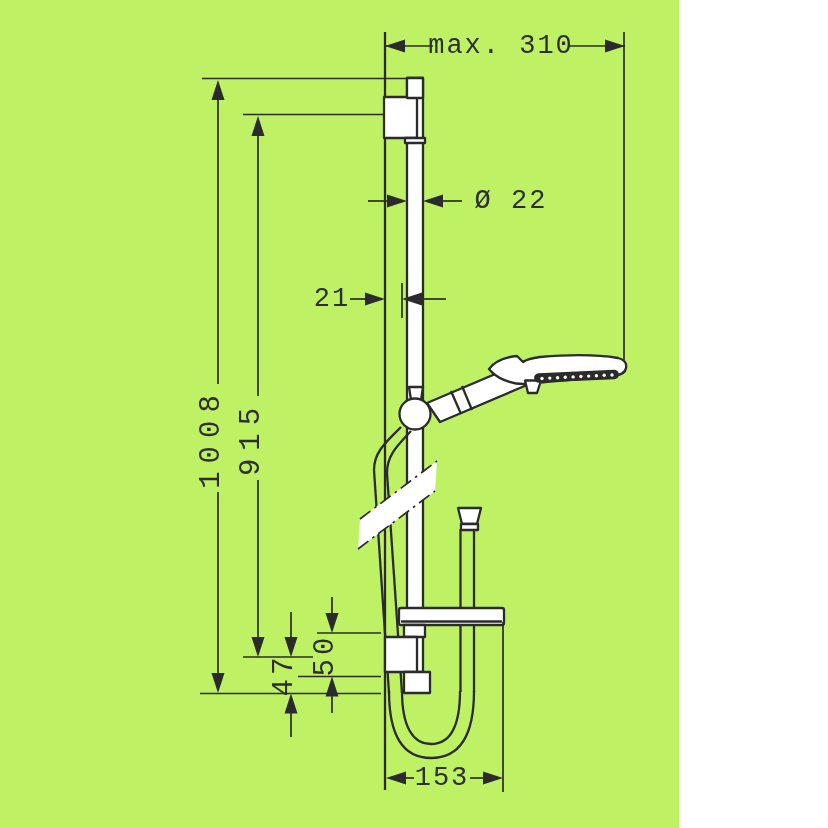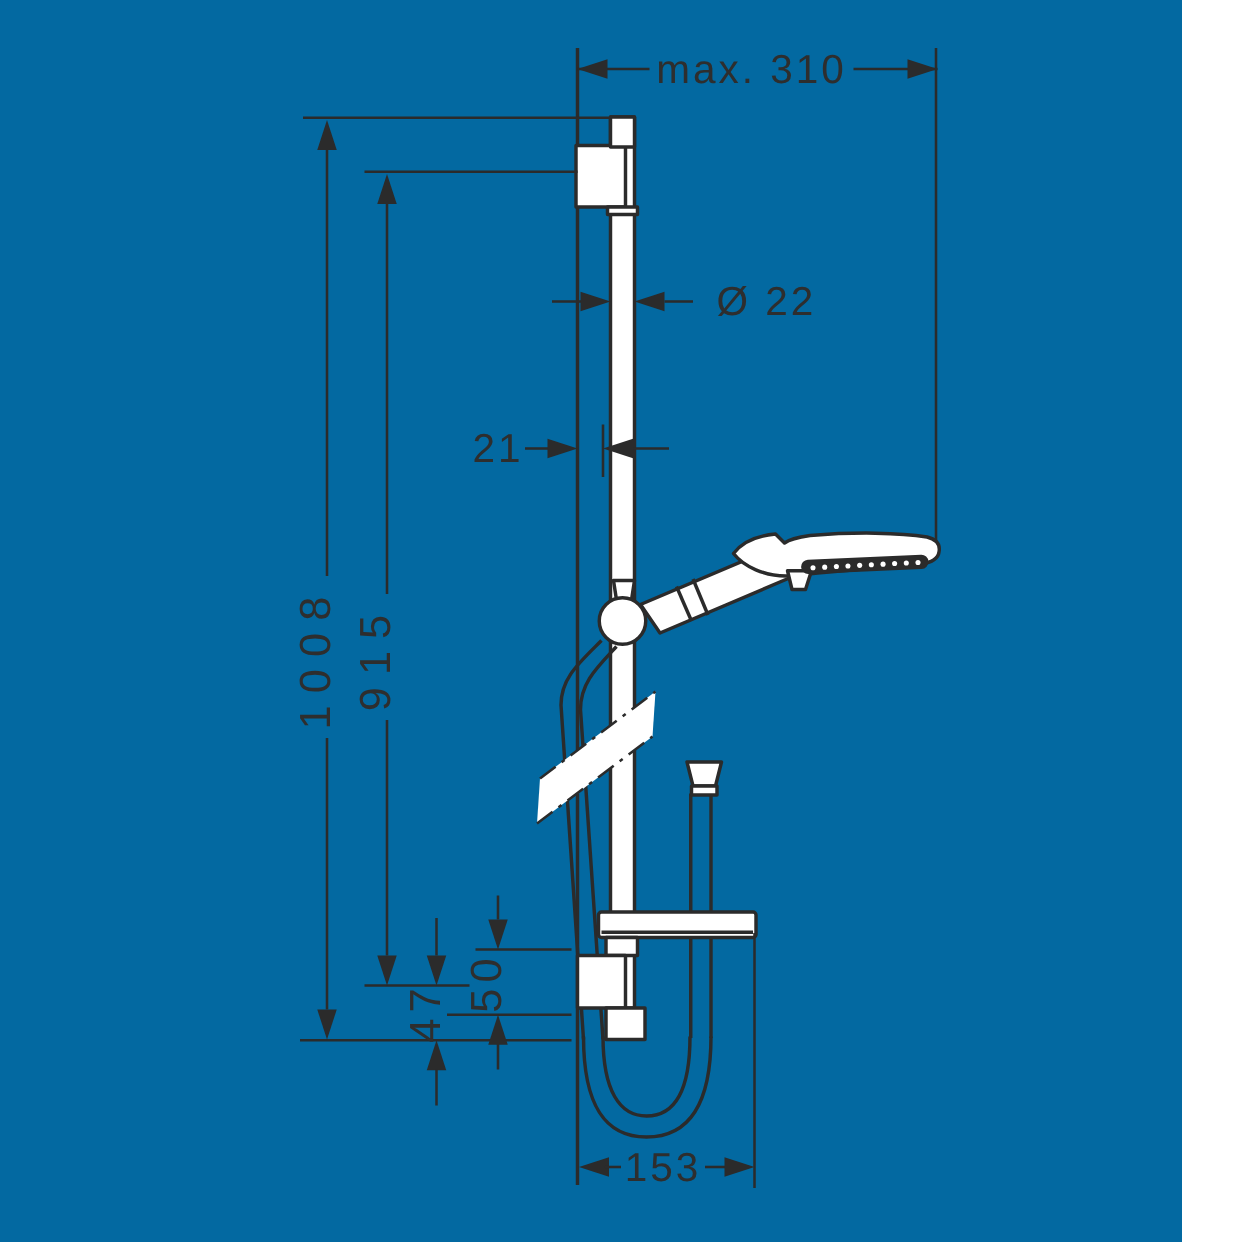--- a/index.html
+++ b/index.html
@@ -1,17 +1,17 @@
 <!DOCTYPE html>
 <html><head>
 <meta charset="utf-8">
 <style>
   html,body{margin:0;padding:0;background:#ffffff;}
-  .canvas{position:relative;width:788px;height:828px;background:#0369a1;overflow:hidden;
-          font-family:Liberation Sans, sans-serif;}
+  .canvas{position:relative;width:679px;height:828px;background:#bef264;overflow:hidden;
+          font-family:Liberation Mono, monospace;}
   svg{display:block;}
   .obj{stroke:#2b2b2b;stroke-width:2.3;fill:none;stroke-linejoin:round;}
   .objf{stroke:#2b2b2b;stroke-width:2.3;fill:#ffffff;stroke-linejoin:round;}
   .dark{fill:#2b2b2b;stroke:none;}
   .dot{fill:#ffffff;stroke:none;}
   .dim{stroke:#2b2b2b;stroke-width:1.7;fill:none;}
   .dashdot{stroke:#2b2b2b;stroke-width:1.7;fill:none;stroke-dasharray:13 5 2.5 5;}
   .cover{fill:#ffffff;stroke:none;}
   .arr{fill:#2b2b2b;stroke:none;}
   .dtext{fill:#2e2e2e;font-size:27px;letter-spacing:2px;dominant-baseline:central;}

